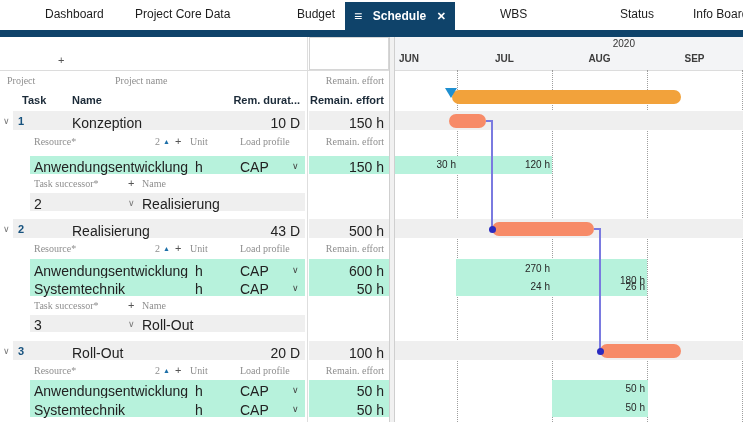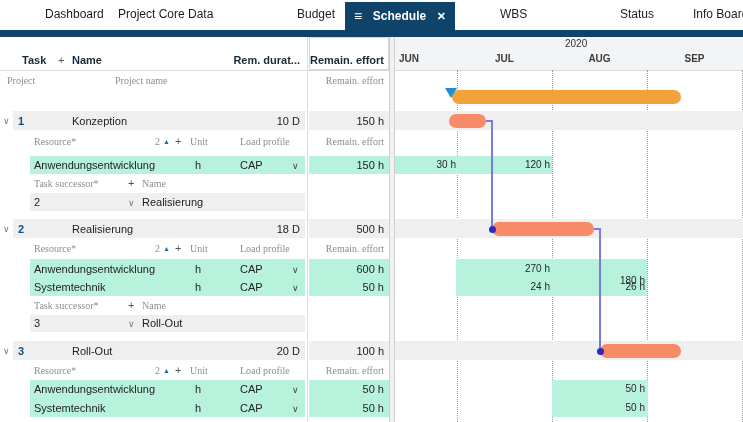--- a/index.html
+++ b/index.html
@@ -19,23 +19,23 @@
   
   .content{position:absolute;left:0;top:37px;width:743px;height:385px;background:#fff;}
   .vline-col{position:absolute;left:307px;top:0;bottom:0;width:1px;background:#dedede;}
   .hline-hdr{position:absolute;left:0;top:33px;width:743px;height:1px;background:#dcdcdc;}
   .splitter{position:absolute;left:389px;top:0;bottom:0;width:6px;background:#f1f1f1;
     border-left:1px solid #cfcfcf;border-right:1px solid #cfcfcf;}
 
   
   .tpane{position:absolute;left:0;top:0;width:389px;height:385px;}
   .cell{position:absolute;white-space:nowrap;}
-  .hdr-b{font-size:11px;font-weight:bold;color:#1b2a38;}
+  .hdr-b{font-size:11px;font-weight:bold;color:#1b2a38;margin-top:40px;}
   .hdr-g{font-size:10px;color:#8e8e8e;font-family:Liberation Serif, serif;}
-  .txt{font-size:11px;color:#222;}
+  .txt{font-size:14px;color:#222;}
   .num-id{font-size:11px;font-weight:bold;color:#17527e;}
   .chev{font-size:9px;color:#777;}
   .chev-dd{font-size:9px;color:#444;}
   .plus{font-size:11px;color:#555;}
   .sort-tri{font-size:7px;color:#1d6fa8;}
   .band{position:absolute;}
   .bg-gray{background:#efefef;}
   .bg-mint{background:#b7f2dc;}
   .inputbox{position:absolute;border:1px solid #5a5a5a;background:#fff;font-size:11px;color:#111;
     padding:0 4px;height:20px;line-height:18px;}
@@ -57,21 +57,21 @@
   .cseg{position:absolute;background:#7a7ae0;z-index:5;}
   .cdot{position:absolute;width:7px;height:7px;border-radius:50%;background:#2a2ac0;z-index:6;}
 </style>
 </head>
 <body>
 
 <div class="screen">
 
   <div class="tabbar">
     <span class="tab" style="left:45px">Dashboard</span>
-    <span class="tab" style="left:118px">Project Core Data</span>
+    <span class="tab" style="left:135px">Project Core Data</span>
     <span class="tab" style="left:297px">Budget</span>
     <div class="tab-active">
       <span class="menu-ic">≡</span>
       <span class="lbl">Schedule</span>
       <span class="close-ic">✕</span>
     </div>
     <span class="tab" style="left:500px">WBS</span>
     <span class="tab" style="left:620px">Status</span>
     <span class="tab" style="left:693px">Info Board</span>
   </div>
@@ -127,21 +127,21 @@
       <div class="band bg-gray" style="left:30px;top:156px;width:275px;height:18px;"></div>
       <span class="cell txt" style="left:34px;top:159px;">2</span>
       <span class="cell chev" style="left:128px;top:161px;">∨</span>
       <span class="cell txt" style="left:142px;top:159px;">Realisierung</span>
 
       <div class="band bg-gray" style="left:13px;top:182px;width:292px;height:19px;"></div>
       <div class="band bg-gray" style="left:309px;top:182px;width:80px;height:19px;"></div>
       <span class="cell chev" style="left:3px;top:187px;">∨</span>
       <span class="cell num-id" style="left:18px;top:186px;">2</span>
       <span class="cell txt" style="left:72px;top:186px;">Realisierung</span>
-      <span class="cell txt" style="right:89px;top:186px;">18 D</span>
+      <span class="cell txt" style="right:89px;top:186px;">43 D</span>
       <span class="cell txt" style="right:5px;top:186px;">500 h</span>
 
       <span class="cell hdr-g" style="left:34px;top:206px;">Resource*</span>
       <span class="cell hdr-g" style="left:155px;top:206px;">2</span>
       <span class="cell sort-tri" style="left:163px;top:208px;">▲</span>
       <span class="cell plus" style="left:175px;top:205px;">+</span>
       <span class="cell hdr-g" style="left:190px;top:206px;">Unit</span>
       <span class="cell hdr-g" style="left:240px;top:206px;">Load profile</span>
       <span class="cell hdr-g" style="right:5px;top:206px;">Remain. effort</span>
 
@@ -200,21 +200,21 @@
       <span class="cell txt" style="left:195px;top:365px;">h</span>
       <span class="cell txt" style="left:240px;top:365px;">CAP</span>
       <span class="cell chev-dd" style="left:292px;top:367px;">∨</span>
       <span class="cell txt" style="right:5px;top:365px;">50 h</span>
     </div>
 
     <div class="splitter"></div>
 
     <div class="chart">
       <div class="chart-hdr"></div>
-      <span class="yr" style="left:170px;width:70px;text-align:left;">2020</span>
+      <span class="yr" style="left:170px;width:70px;text-align:right;">2020</span>
       <span class="mon" style="left:0;width:28px;">JUN</span>
       <span class="mon" style="left:62px;width:95px;">JUL</span>
       <span class="mon" style="left:157px;width:95px;">AUG</span>
       <span class="mon" style="left:252px;width:95px;">SEP</span>
 
       <div class="grid" style="left:62px;"></div>
       <div class="grid" style="left:157px;"></div>
       <div class="grid" style="left:252px;"></div>
       <div class="grid" style="left:347px;"></div>
 

